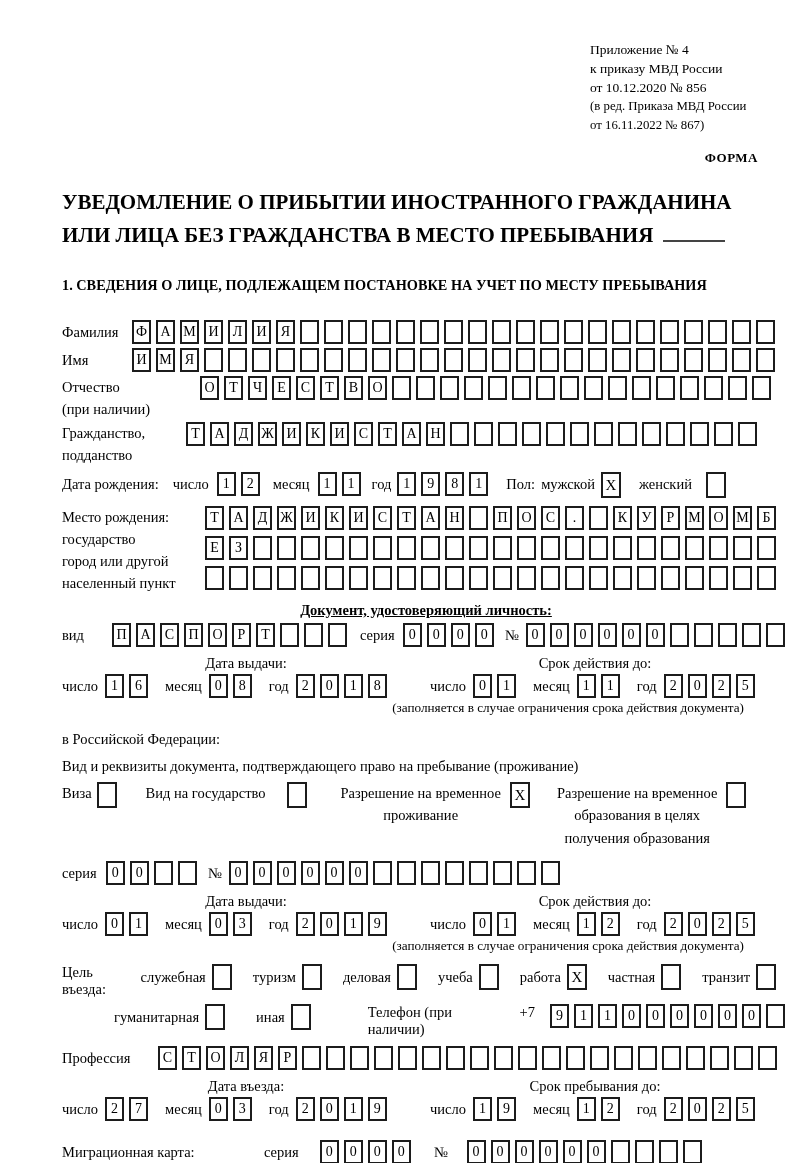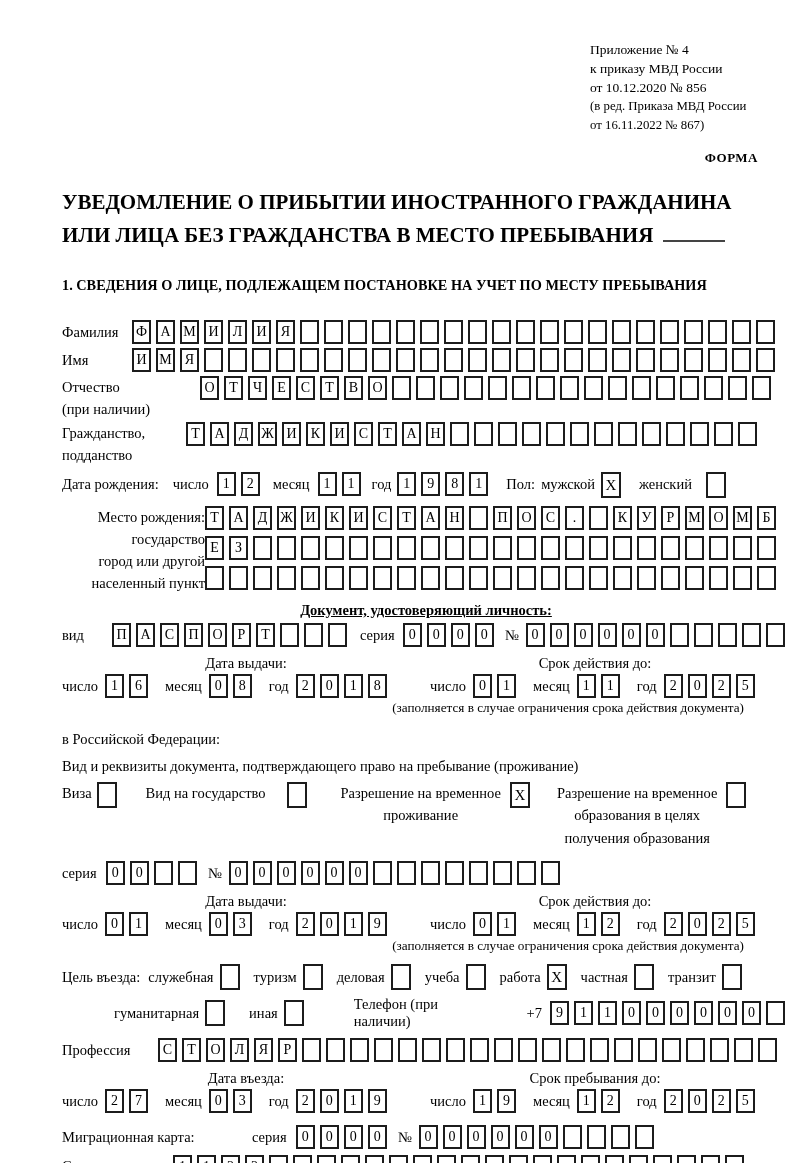--- a/index.html
+++ b/index.html
@@ -30,21 +30,21 @@
     display:inline-block;box-sizing:border-box;
     width:19px;height:24px;border:2px solid #1c1c1c;margin-right:5px;
     text-align:center;font-size:14px;line-height:20px;
   }
   .big .cbox{width:20px;height:26px;line-height:22px;font-size:15px;}
   .stack{display:flex;flex-direction:column;}
   .stack .boxrow{margin-bottom:6px;}
   .w-name{width:70px;}
   .w-patr{width:138px;}
   .w-cit{width:124px;}
-  .w-birthpl{width:143px;text-align:right;}
+  .w-birthpl{width:143px;}
   .w-repr{width:111px;}
   .ml6{margin-left:6px;} .ml8{margin-left:8px;} .ml10{margin-left:13px;}
   .ml14{margin-left:14px;}
   .doc-heading{margin-top:6px;text-align:center;font-weight:bold;font-size:14.5px;text-decoration:underline;}
   
   .date-pair{display:flex;margin-top:8px;}
   .date-col{display:flex;flex-direction:column;}
   .date-col .hdr{text-align:center;margin-bottom:2px;}
   .date-left{width:368px;}
   .date-right{width:330px;}
@@ -52,21 +52,21 @@
   .date-line .lbl{line-height:24px;margin-right:7px;}
   .date-line .grp{margin-left:12px;}
   .note-right{text-align:right;font-size:13.2px;margin:2px 46px 0 0;}
   .intro{margin-top:10px;line-height:1.85;}
   
   .permit-row{display:flex;align-items:flex-start;margin-top:2px;}
   .permit-item{display:flex;align-items:flex-start;}
   .permit-label{text-align:center;line-height:1.55;}
   .permit-item .boxrow{margin-left:9px;margin-top:0;}
   
-  .purpose-row{display:flex;align-items:center;margin-top:10px;}
+  .purpose-row{display:flex;align-items:flex-start;margin-top:10px;gap:7px;}
   .purpose-item{display:flex;align-items:center;margin-right:9px;}
   .purpose-item .p-lbl{margin-right:6px;}
 </style>
 </head>
 <body>
 
 <div class="page">
 
   <div class="appendix">
     <div>Приложение № 4</div>
@@ -686,21 +686,21 @@
         <span class="boxrow">
             <span class="cbox">2</span>
             <span class="cbox">0</span>
             <span class="cbox">2</span>
             <span class="cbox">5</span>
           </span>
       </div>
     </div>
   </div>
 
-  <div class="frow" style="margin-top:12px;">
+  <div class="frow" style="margin-top:19px;gap:12px;">
     <span class="lbl" style="width:190px;">Миграционная карта:</span>
     <span class="lbl" style="margin-right:9px;">серия</span>
     <span class="boxrow">
         <span class="cbox">0</span>
         <span class="cbox">0</span>
         <span class="cbox">0</span>
         <span class="cbox">0</span>
       </span>
     <span class="lbl ml6" style="margin-right:7px;">№</span>
     <span class="boxrow">

